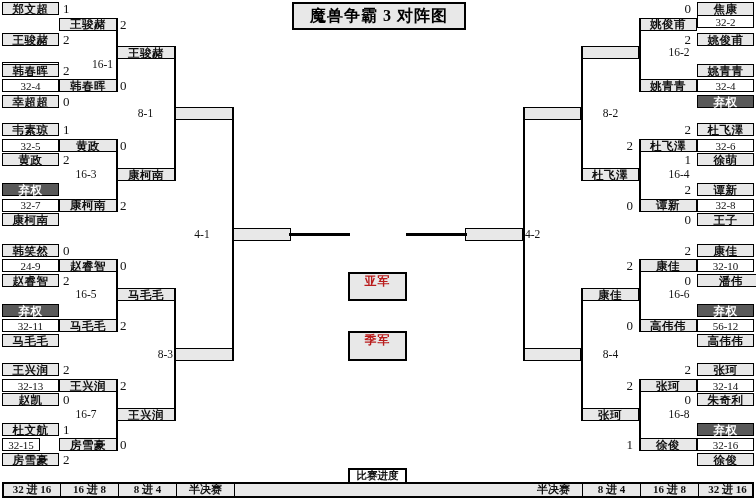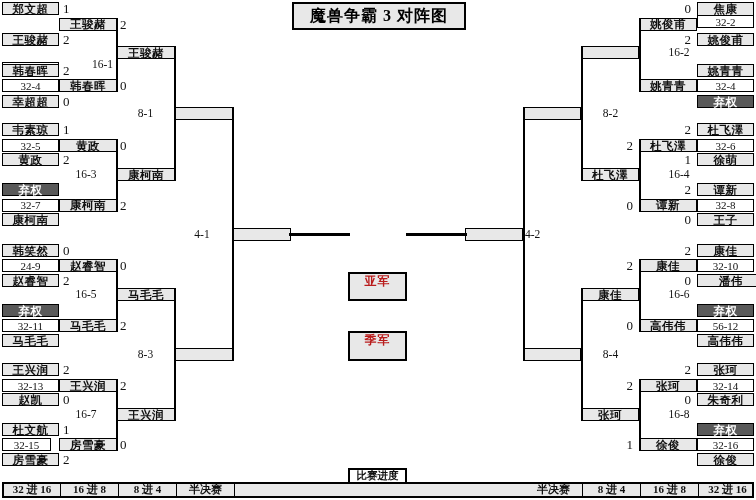--- a/index.html
+++ b/index.html
@@ -80,21 +80,21 @@
 <div class="pbox" style="left:59px;top:319px;width:58px;height:13px;">马毛毛</div>
 <div class="score" style="left:120px;top:319px;width:20px;line-height:13px;text-align:left;">2</div>
 <div class="pbox" style="left:2px;top:363px;width:57px;height:13px;">王兴润</div>
 <div class="idbox" style="left:2px;top:379px;width:57px;height:13px;">32-13</div>
 <div class="pbox" style="left:2px;top:393px;width:57px;height:13px;">赵凯</div>
 <div class="pbox" style="left:59px;top:379px;width:58px;height:13px;">王兴润</div>
 <div class="score" style="left:63px;top:363px;width:20px;line-height:13px;text-align:left;">2</div>
 <div class="score" style="left:63px;top:393px;width:20px;line-height:13px;text-align:left;">0</div>
 <div class="score" style="left:120px;top:379px;width:20px;line-height:13px;text-align:left;">2</div>
 <div class="pbox" style="left:2px;top:423px;width:57px;height:13px;">杜文航</div>
-<div class="idbox" style="left:2px;top:438px;width:49px;height:13px;">32-15</div>
+<div class="idbox" style="left:2px;top:438px;width:38px;height:13px;">32-15</div>
 <div class="pbox" style="left:2px;top:453px;width:57px;height:13px;">房雪豪</div>
 <div class="pbox" style="left:59px;top:438px;width:58px;height:13px;">房雪豪</div>
 <div class="score" style="left:63px;top:423px;width:20px;line-height:13px;text-align:left;">1</div>
 <div class="score" style="left:63px;top:453px;width:20px;line-height:13px;text-align:left;">2</div>
 <div class="score" style="left:120px;top:438px;width:20px;line-height:13px;text-align:left;">0</div>
 <div class="pbox" style="left:697px;top:2px;width:57px;height:14px;">焦康</div>
 <div class="idbox" style="left:697px;top:15px;width:57px;height:13px;">32-2</div>
 <div class="pbox" style="left:697px;top:33px;width:57px;height:13px;">姚俊甫</div>
 <div class="pbox" style="left:639px;top:17.5px;width:58px;height:13px;">姚俊甫</div>
 <div class="score" style="left:671px;top:2px;width:20px;line-height:13px;text-align:right;">0</div>
@@ -162,21 +162,21 @@
 <div class="pbox" style="left:581px;top:288px;width:58px;height:13px;">康佳</div>
 <div class="rlabel" style="left:652px;top:288px;width:54px;line-height:13px;text-align:center;">16-6</div>
 <div class="ln" style="left:638.5px;top:259px;width:2px;height:73px;"></div>
 <div class="pbox" style="left:581px;top:408px;width:58px;height:13px;">张珂</div>
 <div class="rlabel" style="left:652px;top:408px;width:54px;line-height:13px;text-align:center;">16-8</div>
 <div class="ln" style="left:638.5px;top:379px;width:2px;height:72px;"></div>
 <div class="pbox" style="left:175px;top:107px;width:58px;height:13px;"></div>
 <div class="rlabel" style="left:118px;top:107px;width:55px;line-height:13px;text-align:center;">8-1</div>
 <div class="ln" style="left:173.5px;top:46px;width:2px;height:135px;"></div>
 <div class="pbox" style="left:175px;top:348px;width:58px;height:13px;"></div>
-<div class="rlabel" style="left:118px;top:348px;width:55px;line-height:13px;text-align:center;">8-3</div>
+<div class="rlabel" style="left:118px;top:348px;width:55px;line-height:13px;text-align:right;">8-3</div>
 <div class="ln" style="left:173.5px;top:288px;width:2px;height:133px;"></div>
 <div class="pbox" style="left:523px;top:107px;width:58px;height:13px;"></div>
 <div class="rlabel" style="left:583px;top:107px;width:55px;line-height:13px;text-align:center;">8-2</div>
 <div class="ln" style="left:580.5px;top:46px;width:2px;height:135px;"></div>
 <div class="pbox" style="left:523px;top:348px;width:58px;height:13px;"></div>
 <div class="rlabel" style="left:583px;top:348px;width:55px;line-height:13px;text-align:center;">8-4</div>
 <div class="ln" style="left:580.5px;top:288px;width:2px;height:133px;"></div>
 <div class="pbox" style="left:233px;top:228px;width:58px;height:13px;"></div>
 <div class="rlabel" style="left:175px;top:228px;width:54px;line-height:13px;text-align:center;">4-1</div>
 <div class="ln" style="left:231.5px;top:107px;width:2px;height:254px;"></div>

